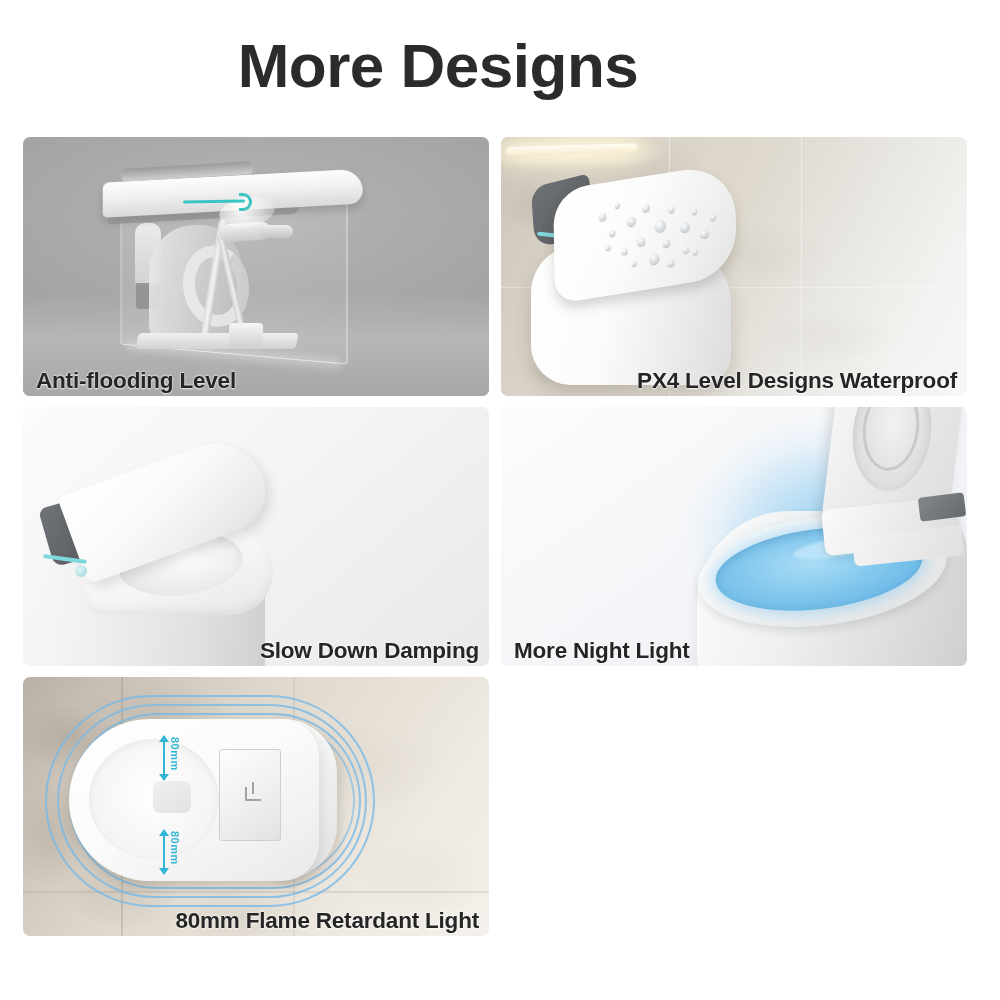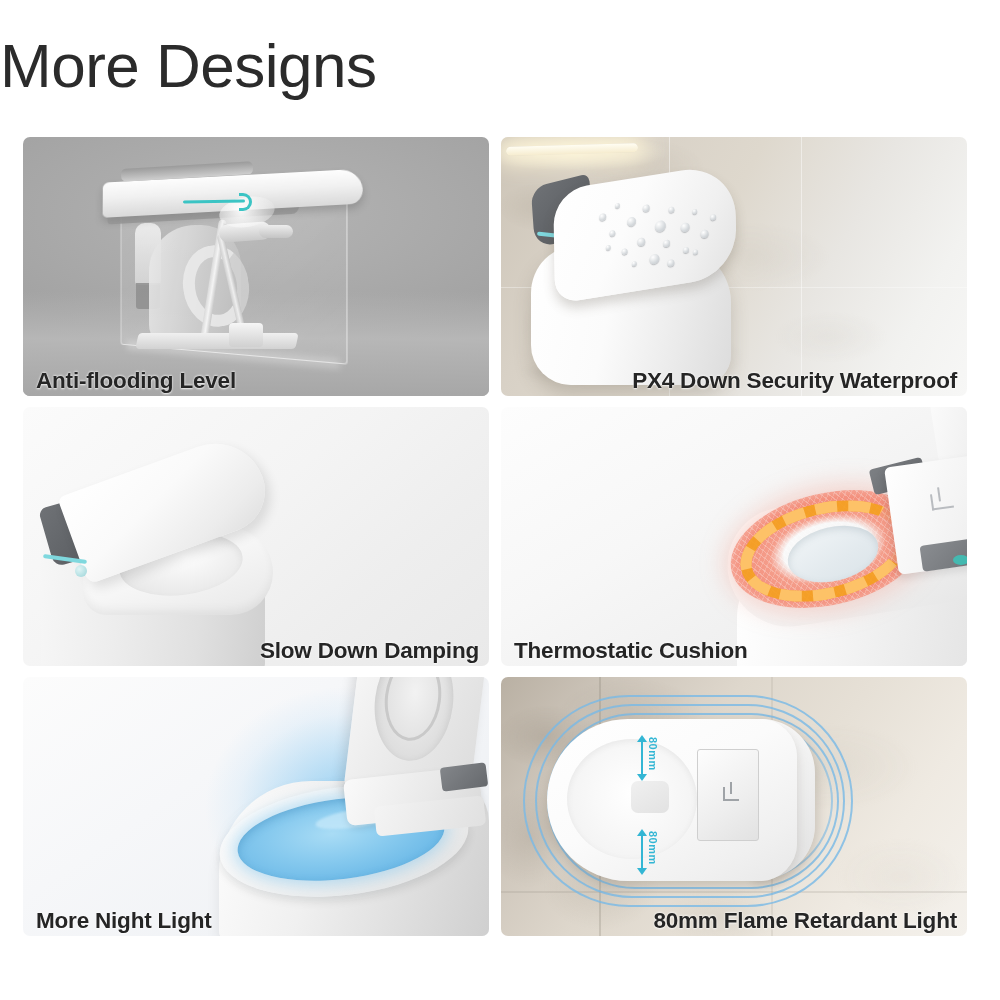--- a/index.html
+++ b/index.html
@@ -18,22 +18,23 @@
     height: 1000px;
     background: #ffffff;
   }
 
   
   .page-title {
     position: absolute;
     top: 33px;
     left: 0;
     width: 876px;
+    text-align: center;
     font-size: 62px;
-    font-weight: 400;
+    font-weight: 700;
     letter-spacing: -0.5px;
     color: #2b2b2b;
     line-height: 1.05;
   }
 
   
   .grid {
     position: absolute;
     top: 137px;
     left: 23px;
@@ -592,56 +593,37 @@
           <div class="drop" style="left:100px;top:22px; width:5px;  height:5px;"></div>
           <div class="drop" style="left:108px;top:44px; width:8px;  height:8px;"></div>
           <div class="drop" style="left:90px; top:58px; width:6px;  height:6px;"></div>
           <div class="drop" style="left:38px; top:64px; width:5px;  height:5px;"></div>
           <div class="drop" style="left:74px; top:68px; width:7px;  height:7px;"></div>
           <div class="drop" style="left:118px;top:30px; width:6px;  height:6px;"></div>
           <div class="drop" style="left:12px; top:44px; width:5px;  height:5px;"></div>
           <div class="drop" style="left:100px;top:62px; width:5px;  height:5px;"></div>
         </div>
       </div>
-      <div class="caption right">PX4 Down Security Waterproof</div>
+      <div class="caption right">PX4 Level Designs Waterproof</div>
     </div>
 
     <div class="panel p3">
       <div class="scene">
         <div class="body"></div>
         <div class="seat"></div>
         <div class="bowl-in"></div>
         <div class="lid-edge"></div>
         <div class="hinge-dark"></div>
         <div class="lid"></div>
         <div class="teal-strip"></div>
         <div class="hinge-pin"></div>
       </div>
       <div class="caption right">Slow Down Damping</div>
     </div>
 
-    <div class="panel p4">
-      <div class="scene">
-        <div class="body"></div>
-        <div class="seat-white"></div>
-        <div class="cushion">
-          <div class="cushion-tex"></div>
-        </div>
-        <div class="coil"></div>
-        <div class="coil-ridge"></div>
-        <div class="hole"></div>
-        <div class="panel-dark"></div>
-        <div class="tower"></div>
-        <div class="panelbox"></div>
-        <div class="logo-mark"></div>
-        <div class="panel-dark2"></div>
-        <div class="teal-dot"></div>
-      </div>
-      <div class="caption left">Thermostatic Cushion</div>
-    </div>
 
     <div class="panel p5">
       <div class="scene">
         <div class="glow"></div>
         <div class="body"></div>
         <div class="rim"></div>
         <div class="water"></div>
         <div class="water-hl"></div>
         <div class="lid-open"></div>
         <div class="lid-inner"></div>

